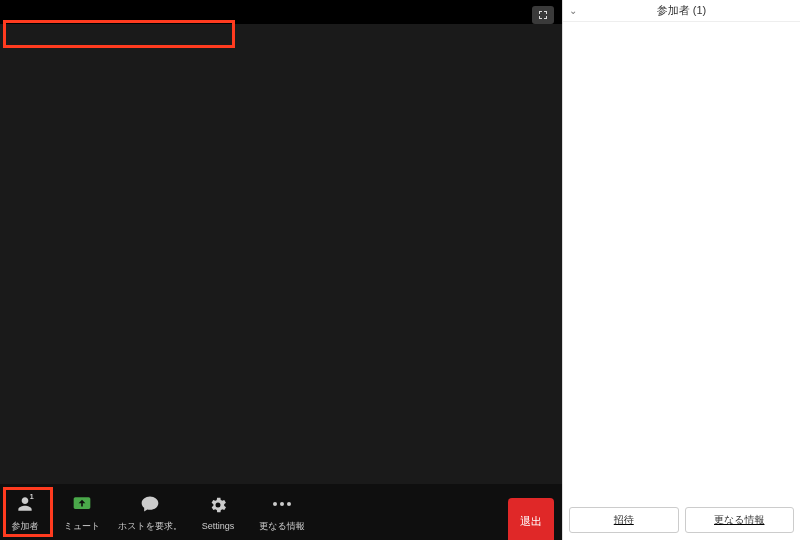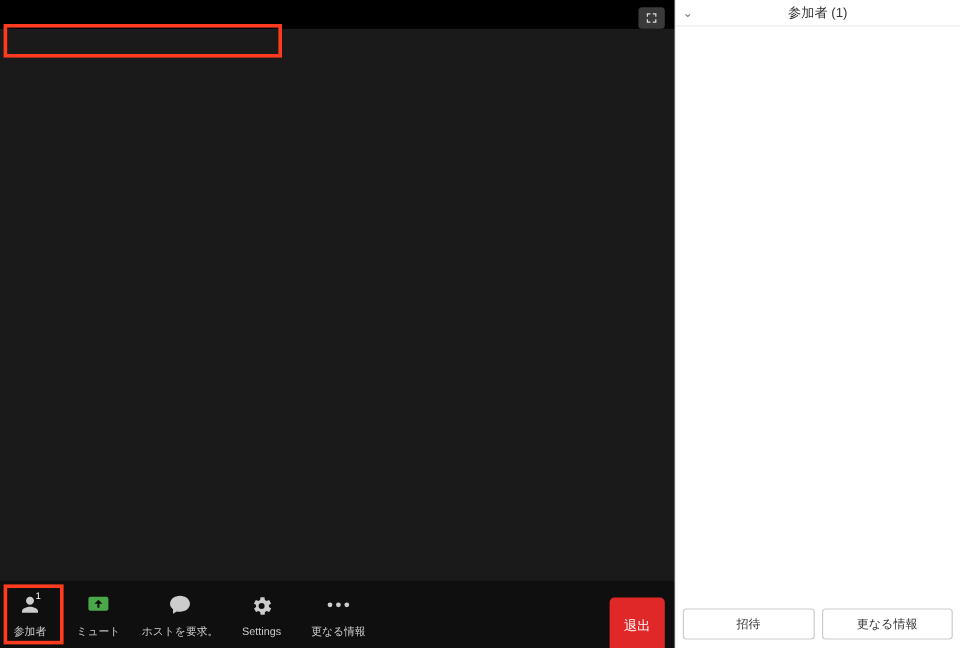--- a/index.html
+++ b/index.html
@@ -28,21 +28,21 @@
   .panel-header { height: 22px; display:flex; align-items:center; justify-content:center; font-size:11px; color:#333; position:relative; border-bottom:1px solid #eee;}
   .panel-header .chev { position:absolute; left:6px; top:5px; color:#777; font-size:10px;}
   .participant-row { height: 26px; display:flex; align-items:center; padding:0 6px; font-size:12px; color:#222; position:relative; gap:6px;}
   .participant-row .avatar { width:16px; height:16px; background:#e0e0e0; border-radius:2px; display:flex; align-items:center; justify-content:center;}
   .participant-row .avatar svg{ width:10px; height:10px; fill:#888;}
   .row-icons { position:absolute; right:6px; display:flex; gap:4px; align-items:center;}
   .row-icons svg { width:14px; height:14px; fill:#777;}
   .hl-row { position:absolute; left:3px; top:20px; width:232px; height:28px; border:3px solid #ff3b1f; pointer-events:none; z-index:5;}
 
   .panel-body { flex:1; }
-  .panel-footer { height:40px; display:flex; align-items:center; justify-content:space-around; padding:0 6px; gap:6px;}
+  .panel-footer { height:40px; display:flex; align-items:center; justify-content:space-around; padding:0 6px; gap:6px;text-decoration:underline;}
   .panel-footer button { font-size:10px; color:#333; background:#fff; border:1px solid #ccc; border-radius:3px; padding:5px 8px; cursor:pointer; flex:1;}
   .panel-footer button:first-child{flex:0.7}
   .panel-footer button:last-child{flex:0.7}
   .dots{display:flex;gap:3px;} .dots span{width:4px;height:4px;border-radius:50%;background:#ccc;}
 </style>
 </head>
 <body>
 
 <div class="video-area">
   <div class="top-strip">

